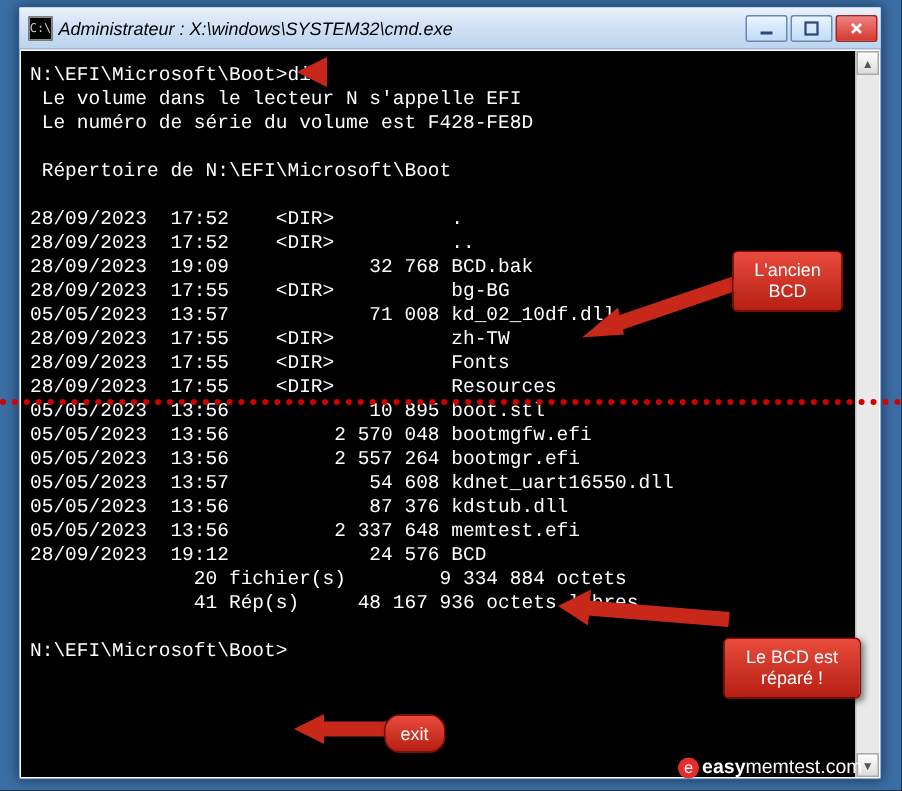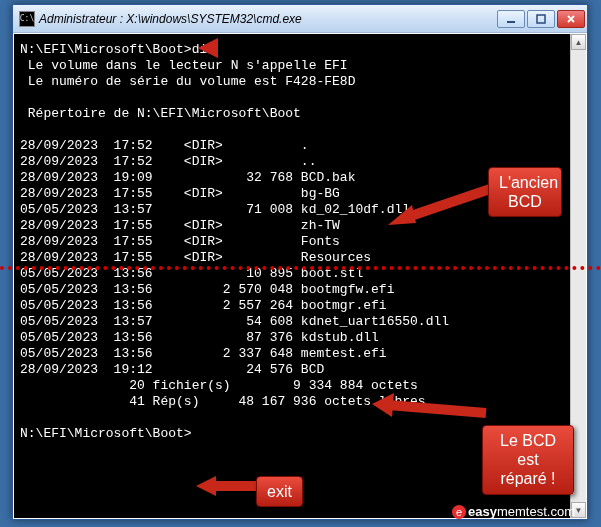--- a/index.html
+++ b/index.html
@@ -115,21 +115,21 @@
     pointer-events: none;
   }
   .callout {
     position: absolute;
     z-index: 10;
     pointer-events: none;
   }
   .bubble {
     background: linear-gradient(to bottom, #e94b3c, #b51f12);
     color: #fff;
-    font-size: 16px;
+    font-size: 12px;
     font-family: Tahoma, sans-serif;
     padding: 5px 10px;
     border-radius: 4px;
     border: 1px solid #7a0d05;
     box-shadow: 2px 2px 4px rgba(0,0,0,0.5);
     white-space: normal;
     line-height: 1.2;
     text-align: center;
   }
   .arrow-svg { position: absolute; }
@@ -249,20 +249,20 @@
     <span>Le BCD est
 réparé !</span>
   </div>
 </div>
 
 <div class="callout" style="top:474px; left:194px;">
   <svg class="arrow-svg" width="70" height="24" style="top:0; left:0;">
     <path d="M66 12 L18 12" stroke="#c8281a" stroke-width="10"></path>
     <path d="M2 12 L22 2 L22 22 Z" fill="#c8281a"></path>
   </svg>
-  <div class="bubble" style="position:absolute; left:62px; top:2px;">
+  <div class="bubble" style="position:absolute; left:62px; top:2px;border-radius:11px;">
     <span>exit</span>
   </div>
 </div>
 
 <div class="watermark">
   <span class="e">e</span><span class="bold">easy</span><span>memtest</span><span>.com</span>
 </div>
 
 </body></html>

